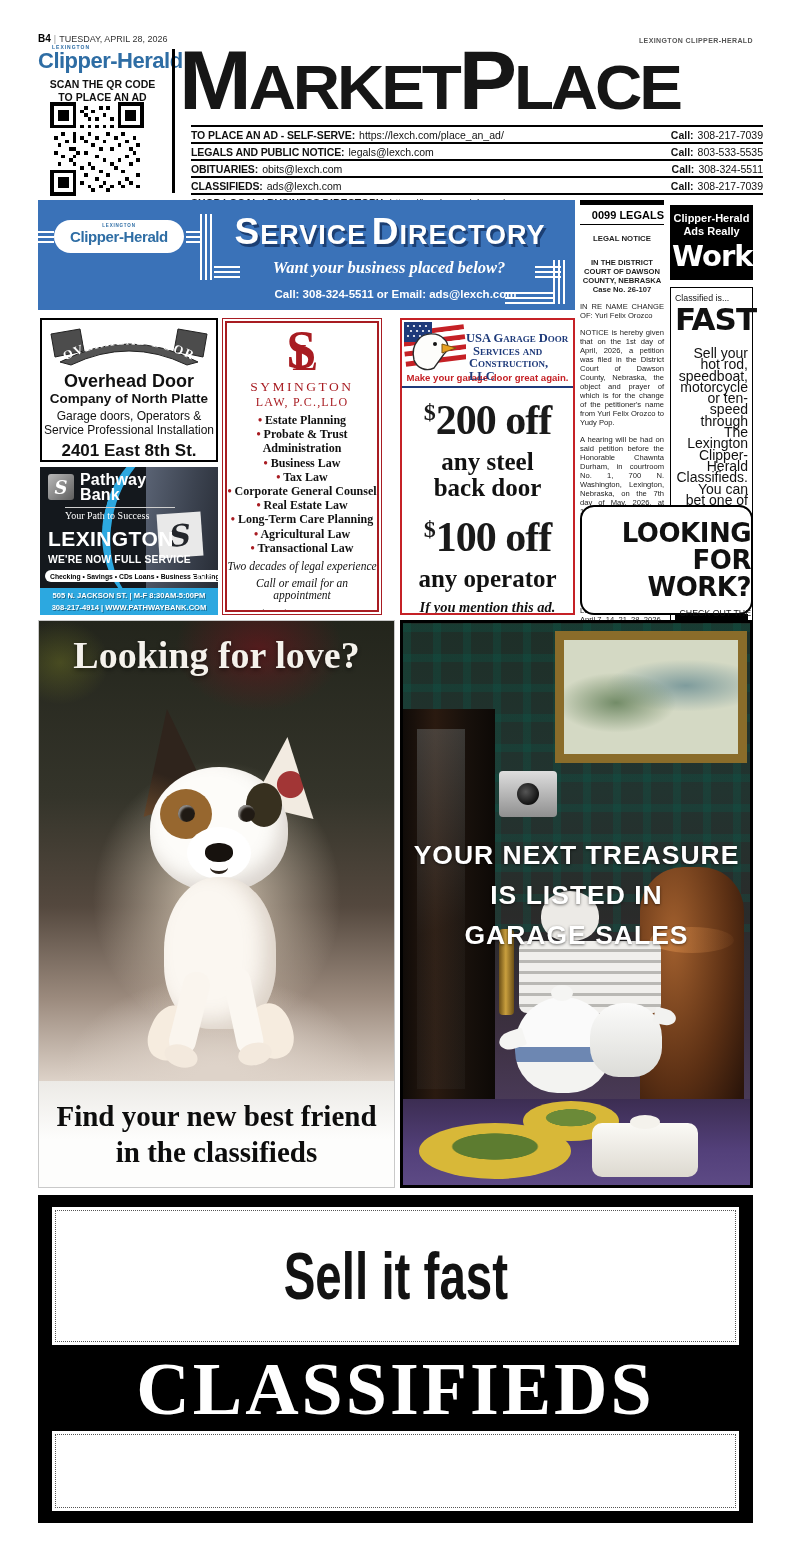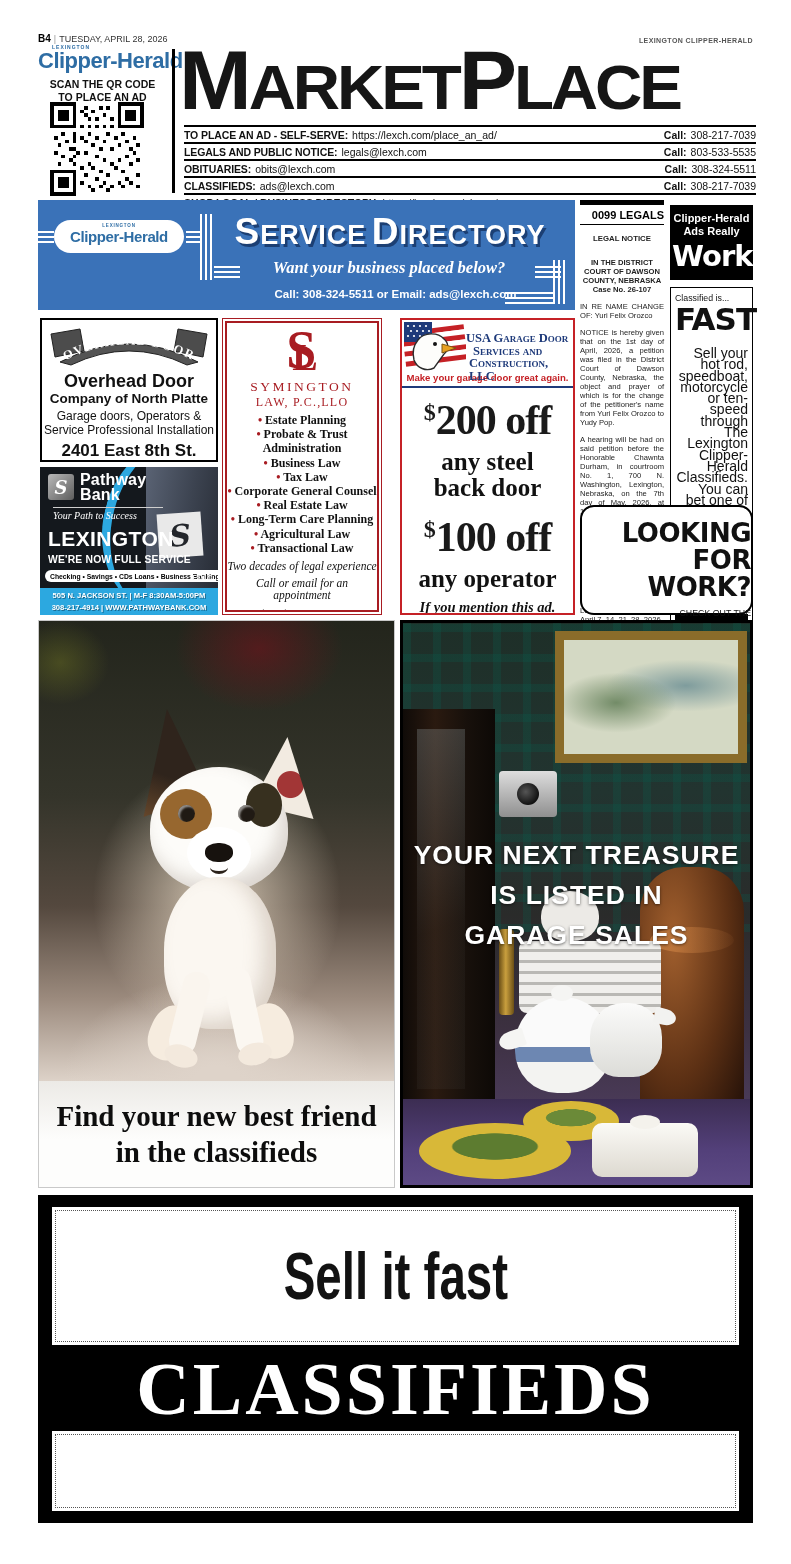--- a/index.html
+++ b/index.html
@@ -16,21 +16,21 @@
   .ch-logo .kick{font-size:5px;letter-spacing:1px;font-weight:bold;margin-left:14px;}
   .ch-logo .nm{font-size:22px;font-weight:bold;letter-spacing:-0.5px;}
   .qr-caption{left:30px;top:78px;width:145px;text-align:center;font-weight:bold;font-size:10.5px;line-height:12.5px;}
   .qr{left:50px;top:102px;width:94px;height:94px;}
   .head-vline{left:172px;top:49px;width:3px;height:144px;background:#000;}
   .paper-right{right:38px;top:37px;font-size:7px;font-weight:bold;color:#555;letter-spacing:.4px;}
   .mkt-title{left:179px;top:40px;width:576px;line-height:80px;white-space:nowrap;
              font-weight:bold;color:#161616;letter-spacing:-3px;transform:scaleX(1.04);transform-origin:left;}
   .mkt-title .big{font-size:84px;}
   .mkt-title .small{font-size:63px;}
-  .contact-rows{left:184px;top:125px;width:572px;}
+  .contact-rows{left:191px;top:125px;width:572px;}
   .crow{display:flex;align-items:baseline;border-top:2.2px solid #000;padding:2px 0 1px;}
   .crow .lbl{font-weight:bold;font-size:10.5px;letter-spacing:-0.1px;}
   .crow .val{font-size:10.5px;margin-left:4px;}
   .crow .fill{flex:1;}
   .crow .call{font-weight:bold;font-size:10.5px;}
   .crow .ph{font-size:10.5px;margin-left:4px;}
 
   
   .sd{left:38px;top:200px;width:537px;height:110px;background:#3a72b8;overflow:hidden;}
   .sd-pill{position:absolute;left:16px;top:20px;width:130px;height:33px;background:#fff;border-radius:17px;
@@ -64,21 +64,21 @@
              background:linear-gradient(100deg,#5a6374 0%,#3c4350 55%,#272c35 100%);}
   .pwb-arc{position:absolute;right:-34px;top:-30px;width:140px;height:180px;border-radius:50%;
            border-left:9px solid #2ca8e0;transform:rotate(14deg);}
   .pwb-sign{position:absolute;right:16px;top:46px;width:44px;height:44px;background:#e9e9e9;
             transform:rotate(-4deg);display:flex;align-items:center;justify-content:center;
             font-family:"DejaVu Serif",serif;font-style:italic;font-weight:bold;font-size:30px;color:#23262b;}
   .pwb-mark{position:absolute;left:8px;top:7px;width:26px;height:26px;border-radius:3px;
             background:linear-gradient(135deg,#b9b9b9,#5d5d5d);display:flex;align-items:center;justify-content:center;
             font-family:"DejaVu Serif",serif;font-style:italic;font-weight:bold;font-size:18px;color:#fff;}
   .pwb-name{position:absolute;left:40px;top:5px;font-weight:bold;font-size:16px;line-height:15px;letter-spacing:.2px;white-space:pre-line;}
-  .pwb-tag{position:absolute;left:13px;top:40px;width:110px;font-family:"Liberation Serif",serif;font-style:italic;
+  .pwb-tag{position:absolute;left:25px;top:40px;width:110px;font-family:"Liberation Serif",serif;
            font-size:10px;border-top:1px solid #cfcfcf;padding-top:2px;}
   .pwb-city{position:absolute;left:8px;top:60px;font-size:21px;font-weight:bold;letter-spacing:.4px;}
   .pwb-full{position:absolute;left:8px;top:86px;font-size:11px;font-weight:bold;letter-spacing:.2px;transform:scaleX(.94);transform-origin:left;}
   .pwb-svcs{position:absolute;left:5px;top:103px;background:#fff;color:#000;border-radius:8px;
             font-size:6.8px;font-weight:bold;padding:2.5px 5px;white-space:nowrap;}
   .pwb-fdic{position:absolute;right:5px;top:106px;font-size:8px;font-weight:bold;color:#f2f2f2;letter-spacing:.5px;}
   .pwb-bar{position:absolute;left:0;bottom:0;width:100%;height:27px;background:#2ca8e0;text-align:center;
            font-size:7.6px;font-weight:bold;line-height:12px;padding-top:2px;box-sizing:border-box;
            color:#fff;text-shadow:1px 1px 0 #19688e;}
 
@@ -507,20 +507,21 @@
         <div class="pup-nose"></div>
         <div class="pup-mouth"></div>
         <div class="pup-body"></div>
         <div class="pup-hind pup-hind1"></div>
         <div class="pup-hind pup-hind2"></div>
         <div class="pup-legF1"></div>
         <div class="pup-legF2"></div>
         <div class="pup-paw pup-paw1"></div>
         <div class="pup-paw pup-paw2"></div>
       </div>
+      <div class="dog-headline">Looking for love?</div>
     </div>
     <div class="dog-footer ml">Find your new best friend
 in the classifieds</div>
   </div>
 
   <div class="abs sif">
     <div class="sif-wbox sif-top">
       <div class="sif-topline">Sell it fast</div>
     </div>
     <div class="sif-band">CLASSIFIEDS</div>

